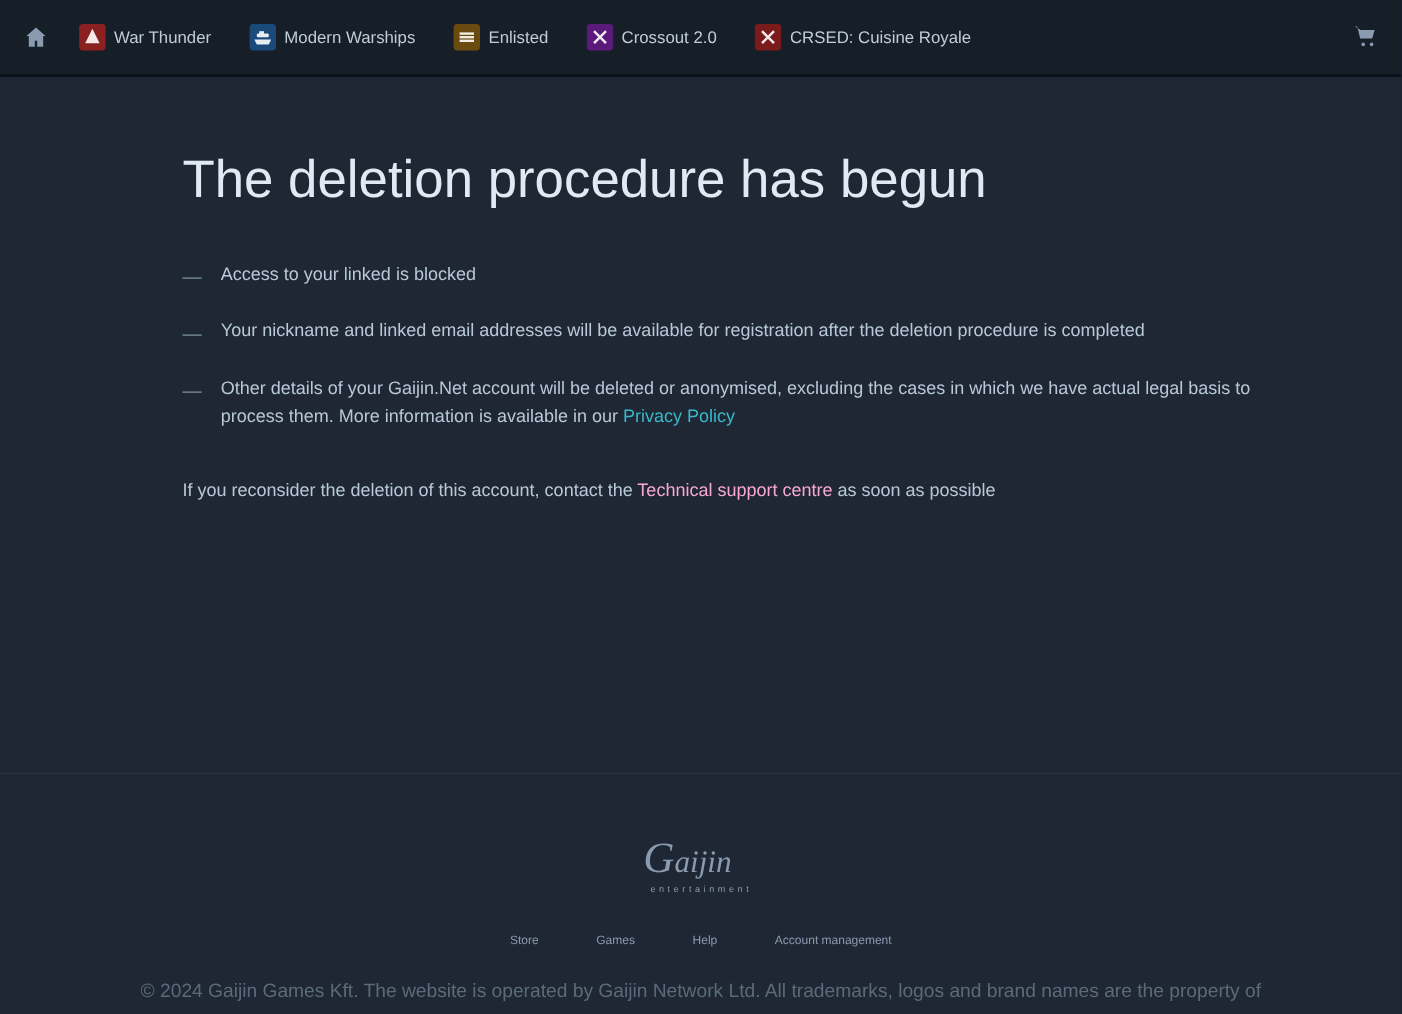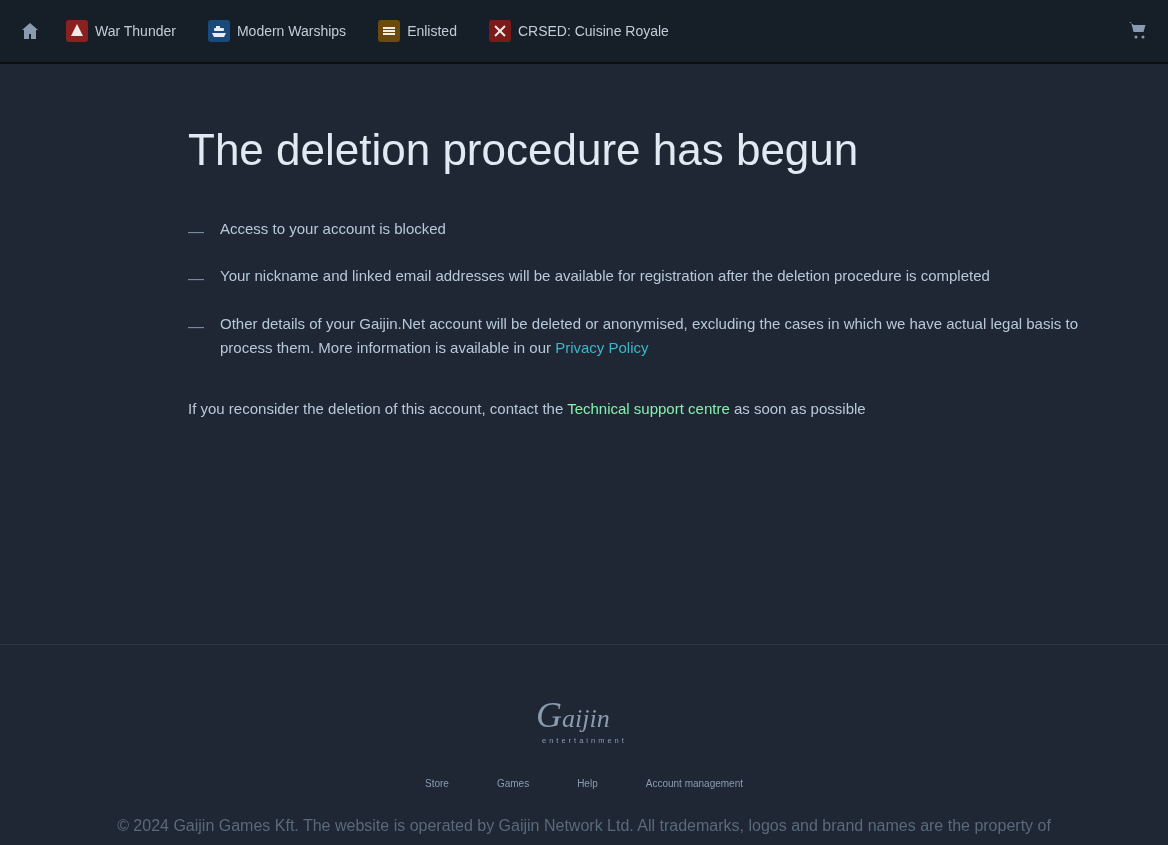--- a/index.html
+++ b/index.html
@@ -83,21 +83,20 @@
       color: #8a9bb0;
       font-size: 20px;
       cursor: pointer;
       flex-shrink: 0;
     }
 
     
     .main-content {
       padding: 60px 76px 40px 152px;
       min-height: 580px;
-      margin-left: 36px;
     }
 
     .page-title {
       font-size: 44px;
       font-weight: 300;
       color: #e0eaf2;
       margin-bottom: 40px;
       line-height: 1.2;
     }
 
@@ -128,21 +127,21 @@
       text-decoration: none;
     }
 
     .reconsider-text {
       font-size: 15px;
       color: #b8c8d8;
       margin-top: 20px;
     }
 
     .support-link {
-      color: #86efac;
+      color: #f9a8d4;
       text-decoration: none;
     }
 
     
     .footer {
       background-color: #1e2733;
       padding: 40px 0 20px 0;
       text-align: center;
       border-top: 1px solid #2a3545;
     }
@@ -213,20 +212,29 @@
       <span class="game-icon icon-en">
         <svg width="16" height="16" viewBox="0 0 16 16" fill="white" opacity="0.9">
           <rect x="2" y="4" width="12" height="2"></rect>
           <rect x="2" y="7" width="12" height="2"></rect>
           <rect x="2" y="10" width="12" height="2"></rect>
         </svg>
       </span>
       <span>Enlisted</span>
     </div>
 
+    <div class="nav-game-item">
+      <span class="game-icon icon-co">
+        <svg width="16" height="16" viewBox="0 0 16 16" fill="white" opacity="0.9">
+          <line x1="3" y1="3" x2="13" y2="13" stroke="white" stroke-width="2"></line>
+          <line x1="13" y1="3" x2="3" y2="13" stroke="white" stroke-width="2"></line>
+        </svg>
+      </span>
+      <span>Crossout 2.0</span>
+    </div>
 
     <div class="nav-game-item">
       <span class="game-icon icon-cr">
         <svg width="16" height="16" viewBox="0 0 16 16" fill="white" opacity="0.9">
           <line x1="3" y1="3" x2="13" y2="13" stroke="white" stroke-width="2"></line>
           <line x1="13" y1="3" x2="3" y2="13" stroke="white" stroke-width="2"></line>
         </svg>
       </span>
       <span>CRSED: Cuisine Royale</span>
     </div>
@@ -240,21 +248,21 @@
     </svg>
   </div>
 </nav>
 
 <main class="main-content">
   <h1 class="page-title">The deletion procedure has begun</h1>
 
   <ul class="bullet-list">
     <li>
       <span class="bullet-dash">—</span>
-      <span>Access to your account is blocked</span>
+      <span>Access to your linked is blocked</span>
     </li>
     <li>
       <span class="bullet-dash">—</span>
       <span>Your nickname and linked email addresses will be available for registration after the deletion procedure is completed</span>
     </li>
     <li>
       <span class="bullet-dash">—</span>
       <span>
         <span>Other details of your Gaijin.Net account will be deleted or anonymised, excluding the cases in which we have actual legal basis to process them. More information is available in our</span>
          <a href="#" class="privacy-link">Privacy Policy</a>

